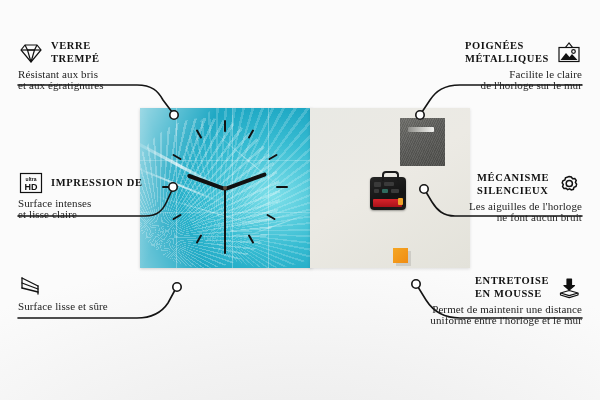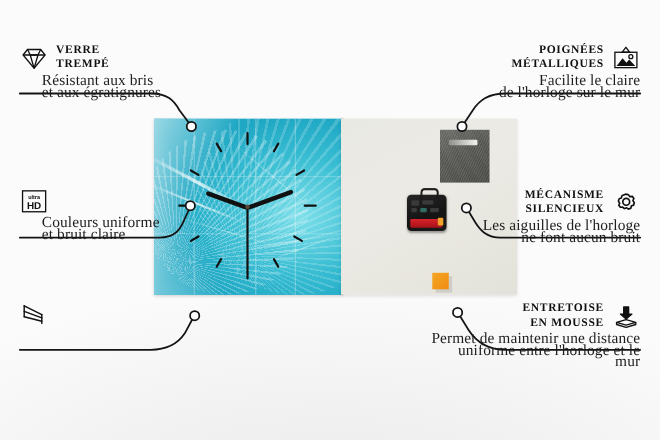--- a/index.html
+++ b/index.html
@@ -85,27 +85,26 @@
   }
 
   
   .feature{position:absolute;}
   .feat-head{display:flex;align-items:center;gap:7px;}
   .feat-title{
     font-weight:bold;letter-spacing:.6px;color:#111;
     font-size:10.5px;line-height:12.5px;text-transform:uppercase;
   }
   .feat-sub{
-    font-size:14px;line-height:10.6px;color:#1d1d1d;margin-top:4px;
+    font-size:11px;line-height:10.6px;color:#1d1d1d;margin-top:4px;
     letter-spacing:.1px;
-    margin-left:20px;
   }
   .feature.left .feat-title{text-align:left;}
   .feature.right .feat-head{flex-direction:row;justify-content:flex-end;}
-  .feature.right .feat-title{text-align:right;}
+  .feature.right .feat-title{text-align:left;}
   .feature.right .feat-sub{text-align:right;}
   .ico{width:26px;height:22px;flex:0 0 auto;display:block;}
   .ico svg{display:block;}
 </style>
 </head>
 <body>
 
 <div id="stage">
 
   <div class="photo" id="clock-panel">
@@ -207,41 +206,44 @@
   <div class="feature left" style="left:18px;top:172px;width:200px;">
     <div class="feat-head">
       <span class="ico">
         <svg viewBox="0 0 26 22" width="26" height="22">
           <rect x="2.5" y="1.5" width="21" height="19" fill="none" stroke="#111" stroke-width="1.2"></rect>
           <text x="13" y="9" font-family="Liberation Sans, sans-serif" font-size="5" font-weight="bold" text-anchor="middle" fill="#111">ultra</text>
           <text x="13" y="18" font-family="Liberation Sans, sans-serif" font-size="9" font-weight="bold" text-anchor="middle" fill="#111">HD</text>
         </svg>
       </span>
       <span class="feat-title">
-        <br>
-      </span>
-    </div>
-    <div class="feat-sub">
-      <span>Couleurs uniforme</span><br>
-      <span>et bruit claire</span>
+        <span>IMPRESSION DE</span><br>
+      </span>
+    </div>
+    <div class="feat-sub">
+      <span>Surface intenses</span><br>
+      <span>et lisse claire</span>
     </div>
   </div>
 
   <div class="feature left" style="left:18px;top:275px;width:190px;">
     <div class="feat-head">
       <span class="ico">
         <svg viewBox="0 0 26 22" width="26" height="22" stroke="#111" stroke-width="1.3" fill="none" stroke-linecap="round">
           <path d="M4 3 L20 11"></path>
             <path d="M4 8 L20 14"></path>
             <path d="M4 13 L20 17"></path>
           <path d="M20 11 L20 19"></path>
             <path d="M4 3 L4 13"></path>
         </svg>
       </span>
     </div>
+    <div class="feat-sub">
+      <span>Surface lisse et sûre</span>
+    </div>
   </div>
 
   <div class="feature right" style="left:392px;top:40px;width:190px;">
     <div class="feat-head">
       <span class="feat-title">
         <span>POIGNÉES</span><br>
         <span>MÉTALLIQUES</span>
       </span>
       <span class="ico">
         <svg viewBox="0 0 26 22" width="26" height="22" fill="none" stroke="#111" stroke-width="1.2">

